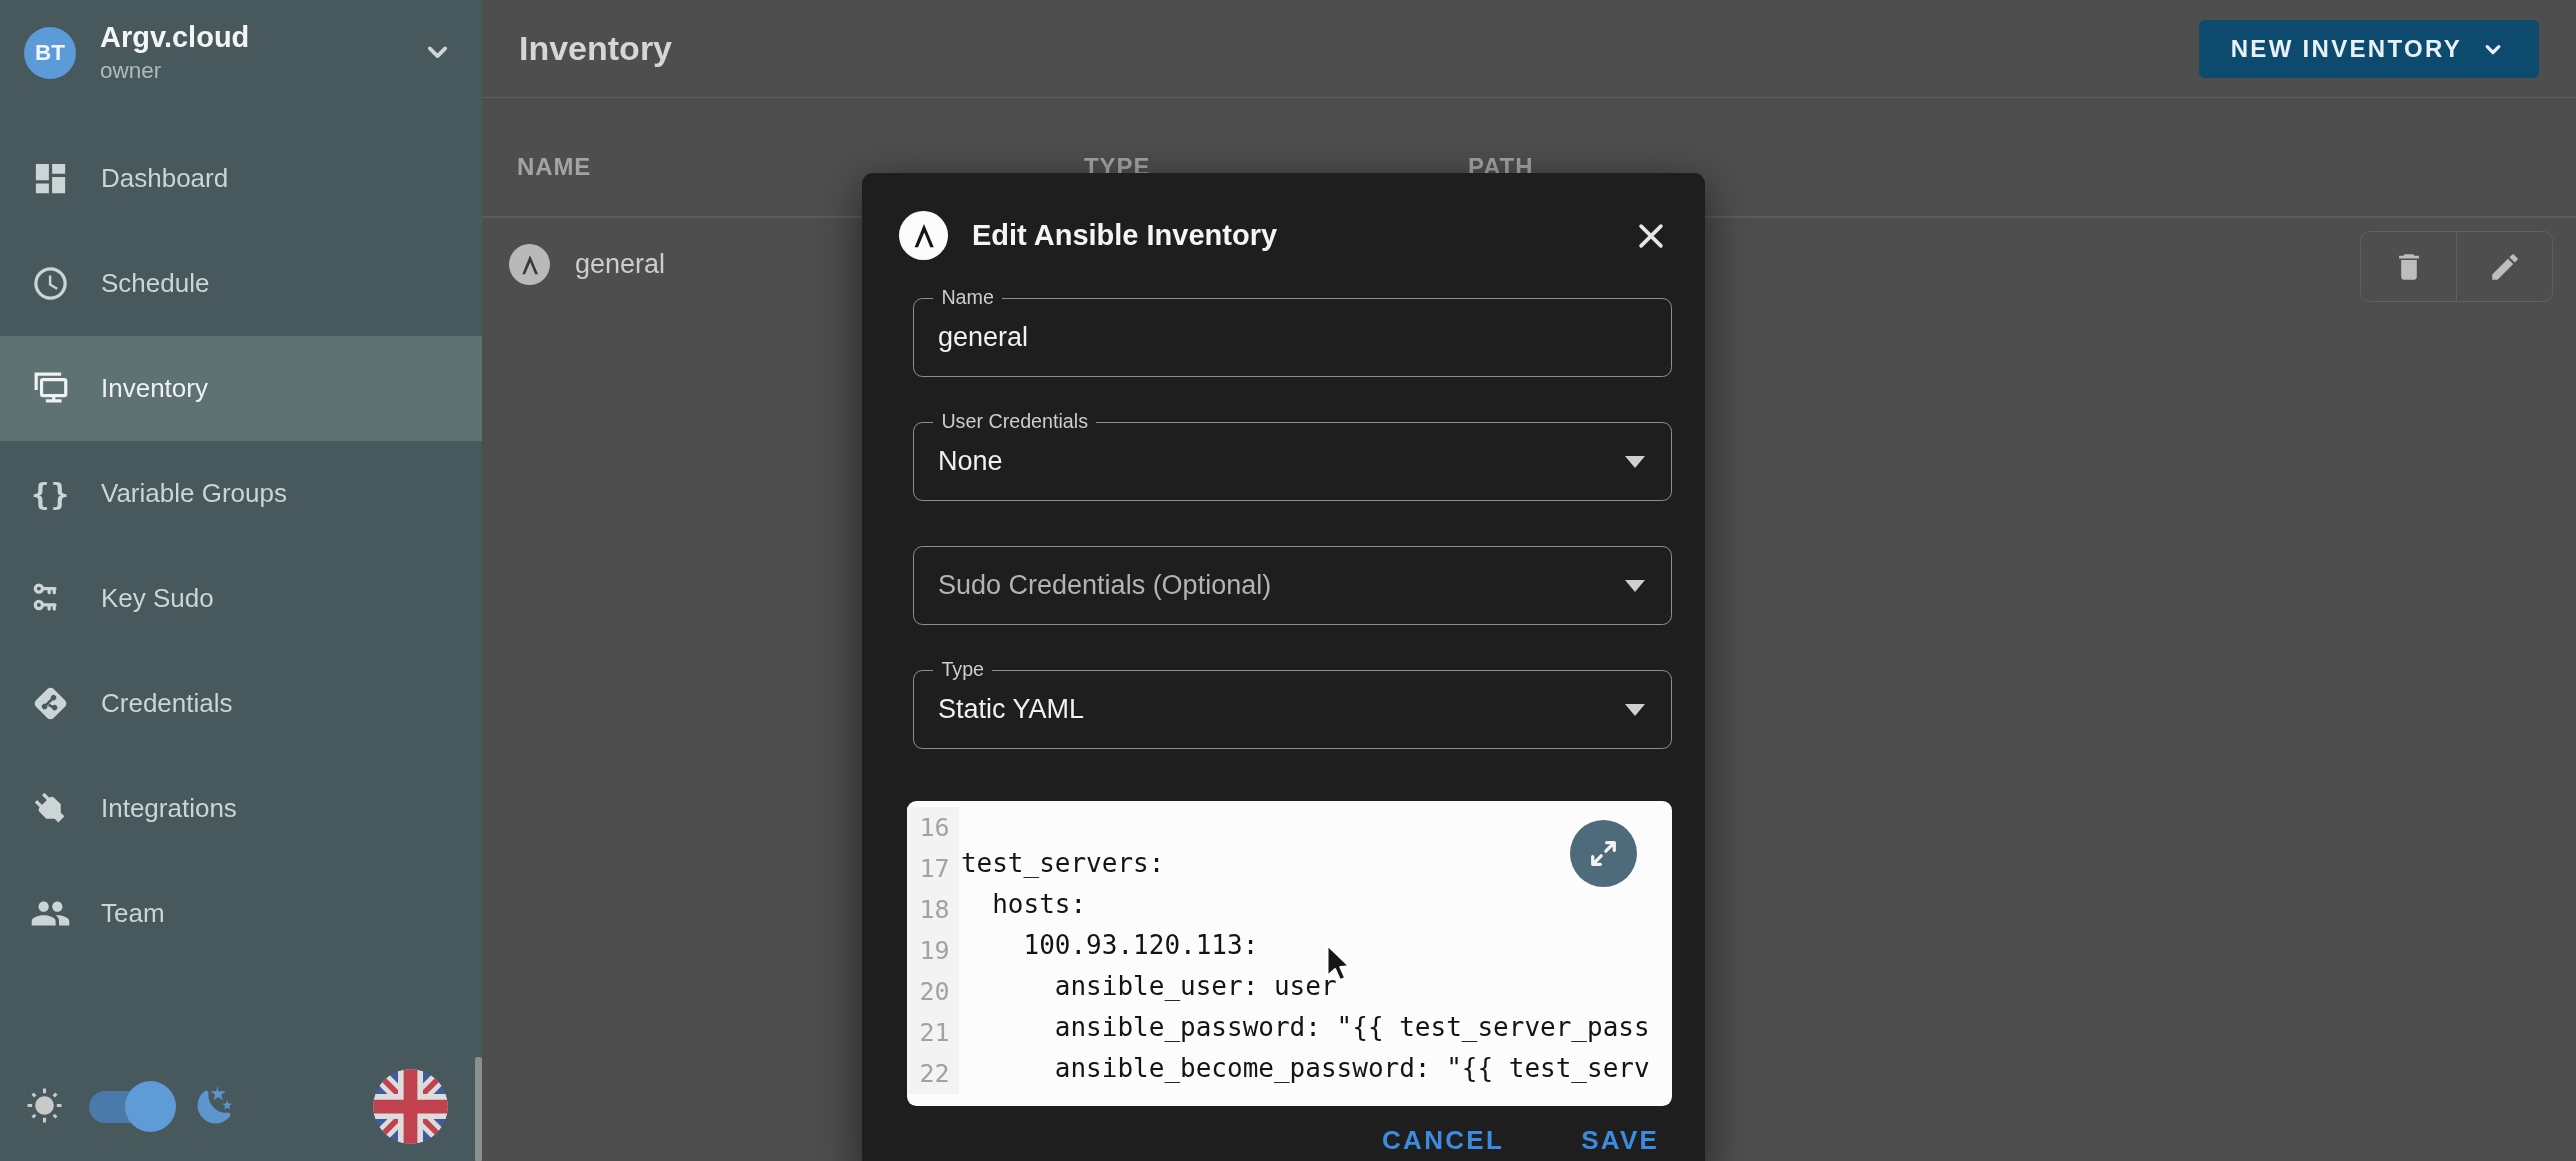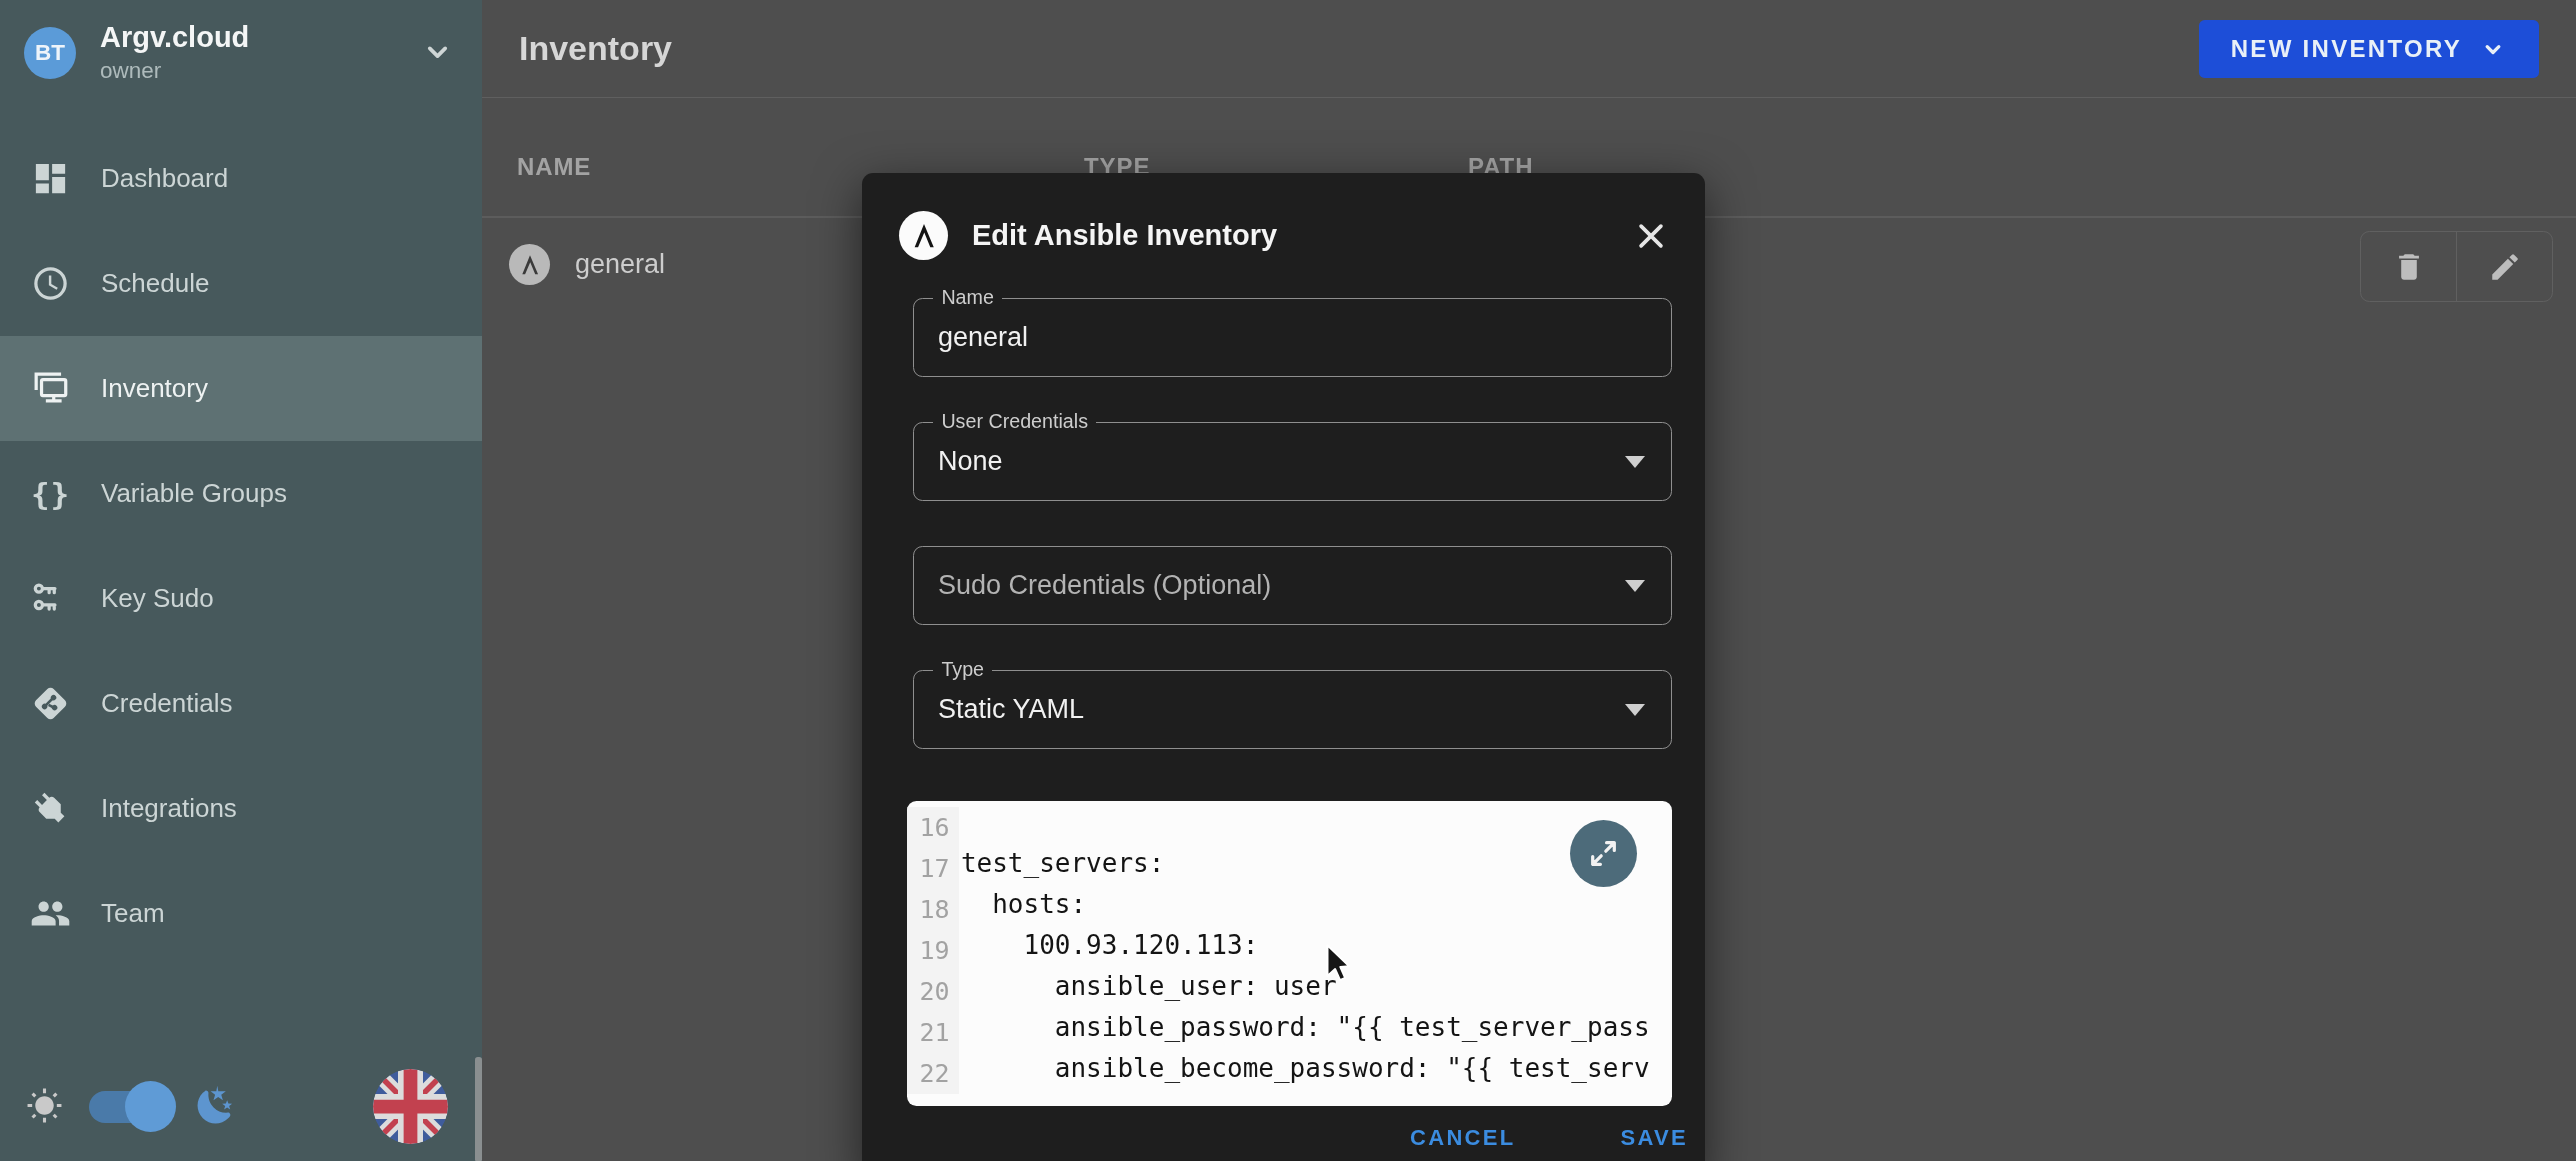--- a/index.html
+++ b/index.html
@@ -36,21 +36,21 @@
                   border-radius:50%; background:#5f9bd6; }
   .moon { margin-left:19px; color:#5d95cf; }
   .sun { color:#c9c9c9; }
   .flag { margin-left:auto; width:75px; height:75px; border-radius:50%; overflow:hidden; cursor:pointer; }
 
   
   .main { position:absolute; left:482px; top:0; width:2094px; height:1162px; background:#4e4e4e; z-index:1; }
   .appbar { position:absolute; left:0; top:0; width:100%; height:98px;
             display:flex; align-items:center; padding:0 37px; border-bottom:1.9px solid #5f5f5f; }
   .page-title { font-size:34px; font-weight:bold; color:#d6d6d6; }
-  .new-btn { margin-left:auto; height:58px; padding:0 32px; background:#1d4ed8; border:none;
+  .new-btn { margin-left:auto; height:58px; padding:0 32px; background:#0c4a6e; border:none;
              border-radius:5.6px; color:#e9f0f7; font-family:inherit; font-size:24px; font-weight:bold;
              letter-spacing:2.3px; display:flex; align-items:center; gap:17px; cursor:pointer; }
   .th { position:absolute; top:153px; font-size:24px; font-weight:bold; color:#a3a3a3; letter-spacing:0.9px; }
   .th-name { left:35px; } .th-type { left:602px; } .th-path { left:986px; }
   .head-divider { position:absolute; left:0; top:216px; width:100%; height:1.9px; background:#5c5c5c; }
   .row-icon { position:absolute; left:27px; top:244px; width:41px; height:41px; border-radius:50%;
               background:#b9b9b9; color:#3a3a3a; display:flex; align-items:center; justify-content:center; }
   .row-name { position:absolute; left:93px; top:249px; font-size:27px; color:#cdcdcd; }
   .row-actions { position:absolute; left:1878px; top:231px; width:193px; height:71px;
                  border:1.9px solid #606060; border-radius:9.4px; display:flex; }
@@ -82,22 +82,22 @@
   .ed-lines { padding-top:5.6px; }
   .ed-row { display:flex; height:41px; align-items:flex-start;
             font-family:"DejaVu Sans Mono",monospace; font-size:26px; }
   .ed-gutter { width:52px; flex:0 0 auto; background:#f3f3f3; height:41px; color:#a2a2a2;
                font-size:25px; text-align:right; padding-right:9.4px; line-height:41px; }
   .ed-code { white-space:pre; color:#141414; padding-left:1.9px; overflow:hidden; }
   .expand-btn { position:absolute; left:663px; top:19px; width:67px; height:67px; border-radius:50%;
                 background:#4d6b7a; display:flex; align-items:center; justify-content:center;
                 color:#f2f2f2; cursor:pointer; }
   .modal-actions { position:absolute; left:520px; top:952px; display:flex; gap:77px; }
-  .text-btn { font-family:inherit; background:none; border:none; font-size:22px; font-weight:bold;
-              letter-spacing:2.3px; color:#3b8ce0; cursor:pointer;margin-left:28px; }
+  .text-btn { font-family:inherit; background:none; border:none; font-size:26px; font-weight:bold;
+              letter-spacing:2.3px; color:#3b8ce0; cursor:pointer; }
 
   .cursor { position:absolute; left:1323px; top:944px; z-index:30; pointer-events:none; }
 </style>
 </head>
 <body>
 
 <div class="sidebar">
 
   <div class="side-header">
     <div class="avatar">BT</div>

